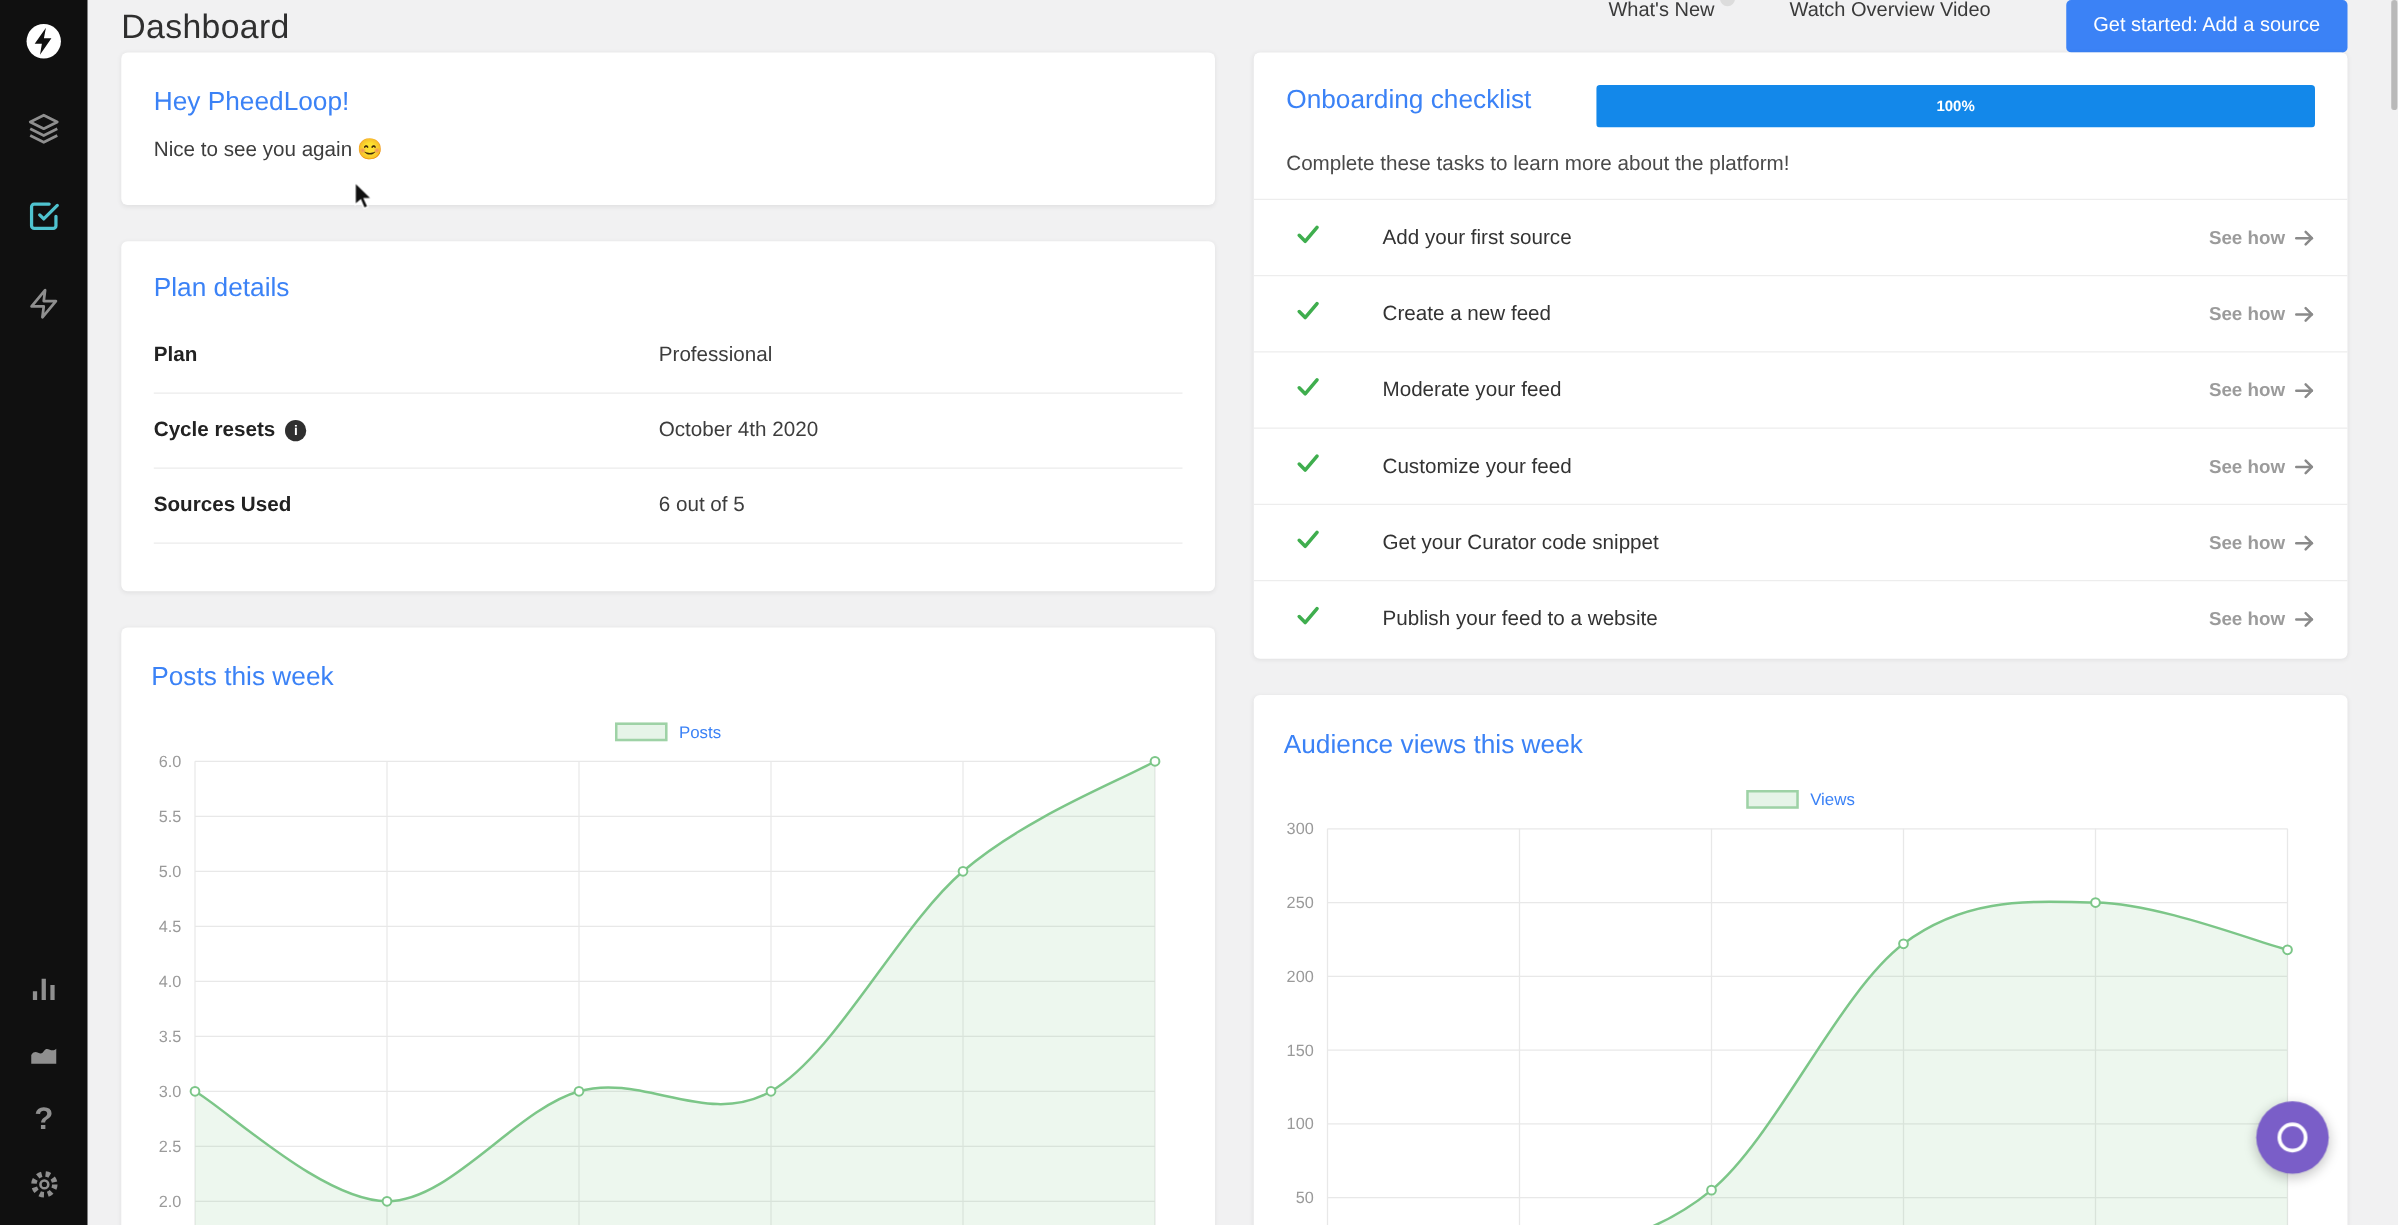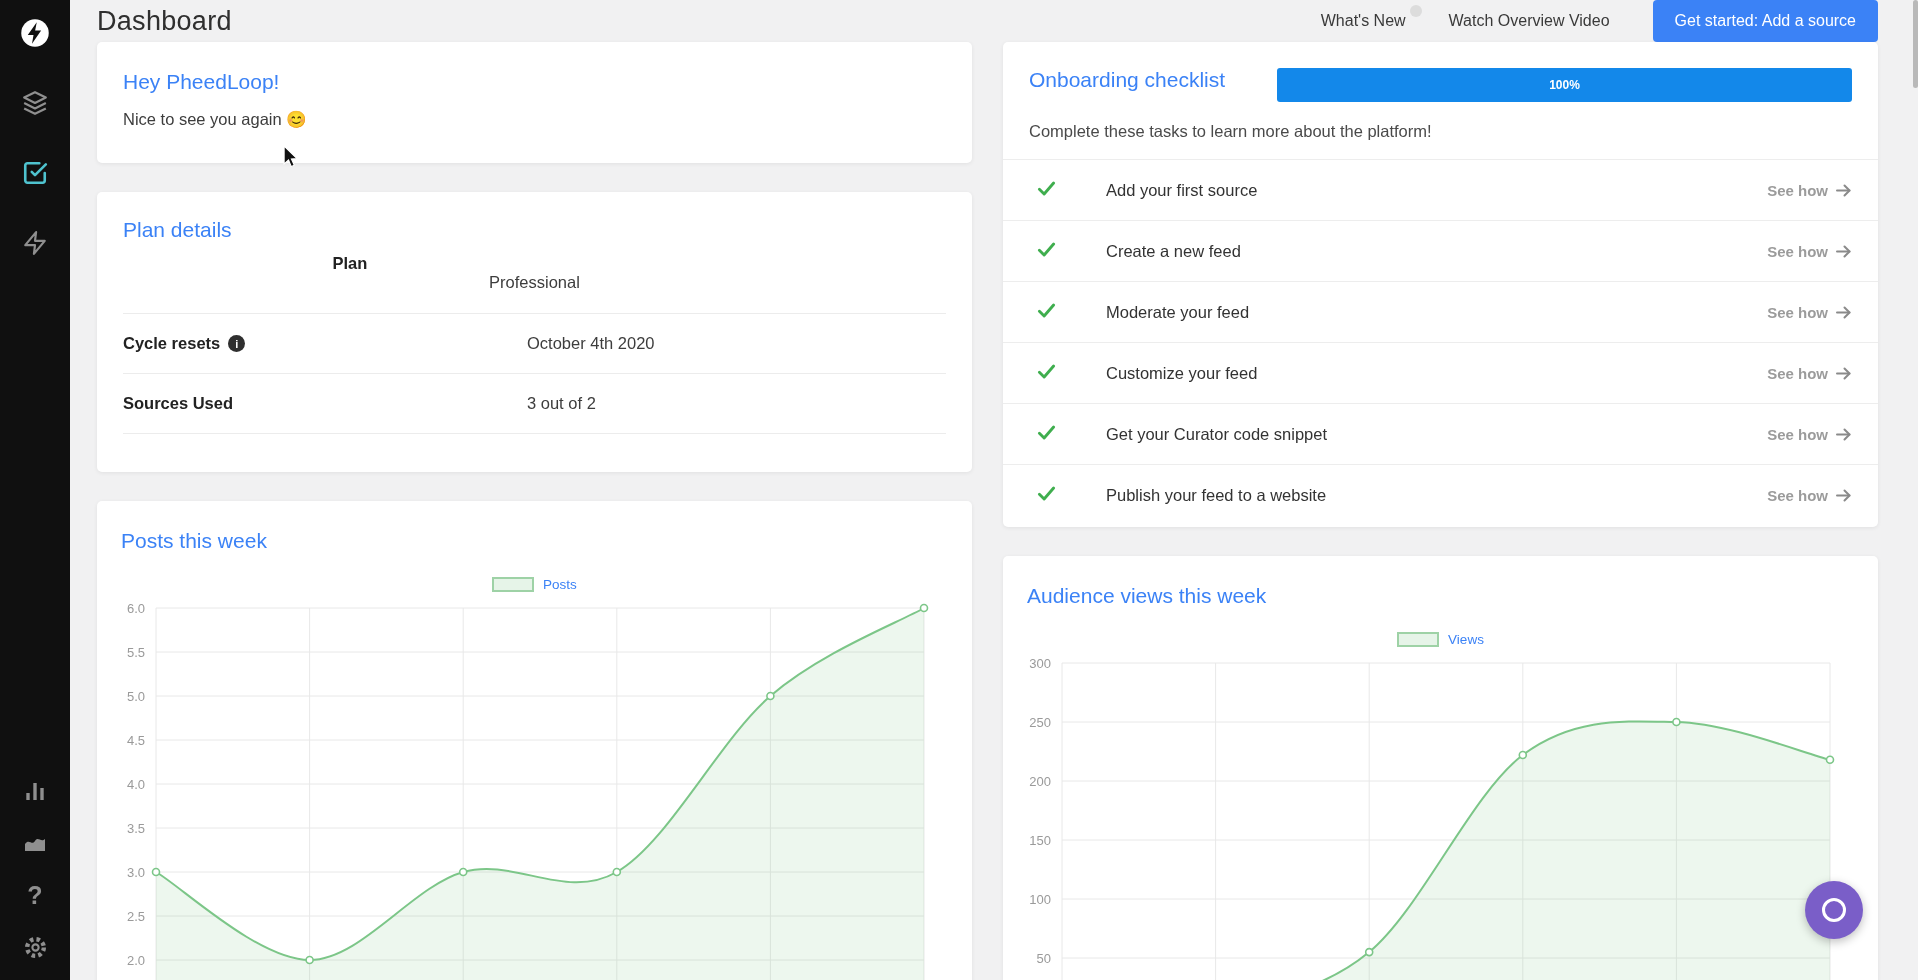--- a/index.html
+++ b/index.html
@@ -17,21 +17,21 @@
   }
   .side-icon { width:30px; height:30px; display:flex; align-items:center; justify-content:center; cursor:pointer; }
   .side-icon svg { display:block; }
   .side-gap { margin-top:40px; }
   .side-bottom { margin-top:auto; display:flex; flex-direction:column; align-items:center; gap:22px; }
   .help-glyph { font-size:25px; font-weight:bold; color:#8f8f8f; line-height:1; }
   
   .main { flex:1; padding:0 40px 0 27px; display:flex; flex-direction:column; }
   .header { height:82px; display:flex; align-items:center; }
   .page-title { font-size:27px; font-weight:400; color:#2f2f2f; letter-spacing:.3px; }
-  .header-nav { margin-left:auto; display:flex; align-items:center; gap:43px; }
+  .header-nav { margin-left:auto; display:flex; gap:60px; }
   .nav-link { font-size:16px; color:#3a3a3a; cursor:pointer; position:relative; }
   .badge-dot { position:absolute; top:-7px; right:-16px; width:12px; height:12px; border-radius:50%; background:#dcdcdc; }
   .cta-button {
     background:#3b82f6; color:#fff; border:none; border-radius:4px;
     height:42px; padding:0 22px; font-size:16px; font-family:inherit; cursor:pointer;
   }
   .columns { display:flex; gap:31px; align-items:flex-start; }
   .col { flex:1; min-width:0; }
   .card {
     background:#fff; border-radius:5px; box-shadow:0 1px 4px rgba(0,0,0,.07);
@@ -39,21 +39,21 @@
   }
   .card-title { font-size:21px; font-weight:400; color:#3b82f6; }
   
   .greeting-card { padding:28px 26px 34px; }
   .greeting-card .card-title { margin-bottom:16px; }
   .greeting-msg { font-size:16.5px; color:#3d3d3d; }
   
   .plan-card { padding:26px 0 38px; }
   .plan-card .card-title { padding:0 26px; margin-bottom:12px; }
   .plan-row { display:flex; align-items:center; height:60px; margin:0 26px; border-bottom:1px solid #ececec; }
-  .plan-row:first-of-type { border-top:0;flex-direction:column; }
+  .plan-row:first-of-type { border-top:0; }
   .plan-label { width:404px; font-weight:bold; font-size:16.5px; color:#222; display:flex; align-items:center; }
   .plan-value { font-size:16.5px; color:#3d3d3d; }
   .info-icon {
     display:inline-flex; align-items:center; justify-content:center;
     width:17px; height:17px; border-radius:50%; background:#2f2f2f; color:#fff;
     font-size:11px; font-weight:bold; margin-left:8px; cursor:pointer; font-style:normal;
   }
   .info-icon::after { content:"i"; }
   
   .onboarding-card { padding:26px 0 2px; }
@@ -186,21 +186,21 @@
       <span class="info-icon" style="display: inline-flex;"></span>
     </span>
     <span class="plan-value">October 4th 2020</span>
   </div>
 
   <div class="plan-row">
     <span class="plan-label">
       <span class="plan-label-text">Sources Used</span>
 
     </span>
-    <span class="plan-value">3 out of 2</span>
+    <span class="plan-value">6 out of 5</span>
   </div>
 </div>
       </div>
 
       <div class="card chart-card">
         <div class="card-title">Posts this week</div>
         <div class="chart-legend">
           <span class="legend-swatch"></span>
           <span class="legend-label">Posts</span>
         </div>

